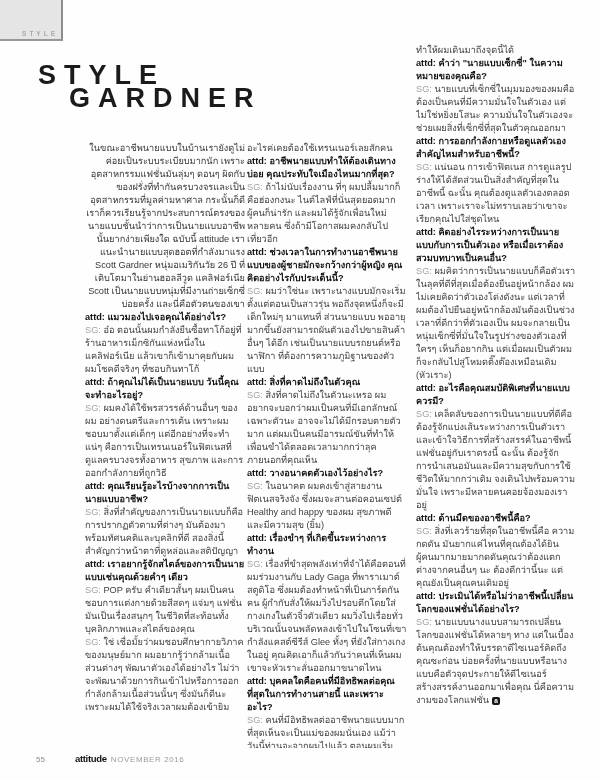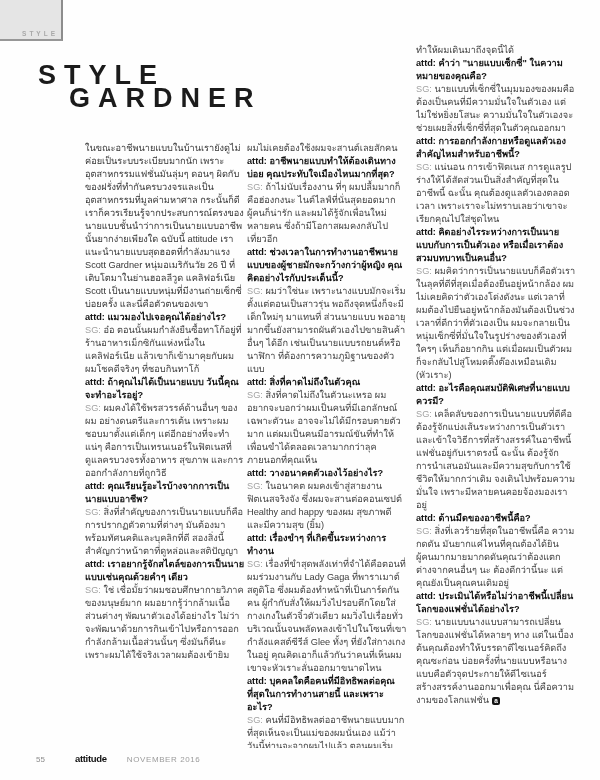--- a/index.html
+++ b/index.html
@@ -26,35 +26,35 @@
 
   
   .col {
     position:absolute; width:160px; overflow:hidden;
     font-size:9.2px; line-height:13px; color:#3d3d3d; text-align:left;
   }
   .col p { margin:0; }
   .col1 { left:85px;  top:142px; height:606px; }
   .col2 { left:247px; top:142px; height:606px; }
   .col3 { left:408px; top:44px;  height:704px;margin-left:8px; }
-  p.intro { color:#353535; }
+  p.intro { color:#353535;text-align:right; }
   p.question { font-weight:bold; color:#121212; }
   span.qp { font-weight:bold; color:#121212;text-align:right; }
   span.sg { color:#a2a2a2; }
   .endmark {
     display:inline-block; width:8px; height:8px; background:#141414; color:#ffffff;
     font-size:6.5px; line-height:8px; text-align:center; border-radius:2px;
     margin-left:3px; font-weight:bold; vertical-align:baseline;
   }
 
   
   .footer { position:absolute; left:36px; top:753px; display:flex; align-items:baseline; }
   .footer .pgnum { color:#8c8c8c; font-size:8px; }
   .footer .logo  { margin-left:30px; color:#111111; font-size:9.5px; font-weight:bold; letter-spacing:-0.3px; }
-  .footer .issue { margin-left:20px; color:#9b9b9b; font-size:8px; letter-spacing:0.6px; }
+  .footer .issue { margin-left:4px; color:#9b9b9b; font-size:8px; letter-spacing:0.6px; }
 </style>
 </head>
 <body>
 
 <div class="page">
 
   <div class="style-tab">
     <span class="lbl">STYLE</span>
   </div>
 
@@ -65,24 +65,25 @@
 
   <div class="col col1">
       <p class="intro">ในขณะอาชีพนายแบบในบ้านเรายังดูไม่ค่อยเป็นระบบระเบียบมากนัก เพราะอุตสาหกรรมแฟชั่นมันลุ่มๆ ดอนๆ ผิดกับของฝรั่งที่ทำกันครบวงจรและเป็นอุตสาหกรรมที่มูลค่ามหาศาล กระนั้นก็ดี เราก็ควรเรียนรู้จากประสบการณ์ตรงของนายแบบชั้นนำว่าการเป็นนายแบบอาชีพนั้นยากง่ายเพียงใด ฉบับนี้ attitude เราแนะนำนายแบบสุดฮอตที่กำลังมาแรง Scott Gardner หนุ่มอเมริกันวัย 26 ปี ที่เติบโตมาในย่านฮอลลีวูด แคลิฟอร์เนีย Scott เป็นนายแบบหนุ่มที่มีงานถ่ายเซ็กซี่บ่อยครั้ง และนี่คือตัวตนของเขา</p>
       <p class="question"><span class="qp">attd: </span>แมวมองไปเจอคุณได้อย่างไร?</p>
       <p class="answer"><span class="sg">SG: </span>อ๋อ ตอนนั้นผมกำลังยืนซื้อทาโก้อยู่ที่ร้านอาหารเม็กซิกันแห่งหนึ่งในแคลิฟอร์เนีย แล้วเขาก็เข้ามาคุยกับผม ผมโชคดีจริงๆ ที่ชอบกินทาโก้</p>
       <p class="question"><span class="qp">attd: </span>ถ้าคุณไม่ได้เป็นนายแบบ วันนี้คุณจะทำอะไรอยู่?</p>
       <p class="answer"><span class="sg">SG: </span>ผมคงได้ใช้พรสวรรค์ด้านอื่นๆ ของผม อย่างดนตรีและการเต้น เพราะผมชอบมาตั้งแต่เด็กๆ แต่อีกอย่างที่จะทำแน่ๆ คือการเป็นเทรนเนอร์ในฟิตเนสที่ดูแลครบวงจรทั้งอาหาร สุขภาพ และการออกกำลังกายที่ถูกวิธี</p>
       <p class="question"><span class="qp">attd: </span>คุณเรียนรู้อะไรบ้างจากการเป็นนายแบบอาชีพ?</p>
       <p class="answer"><span class="sg">SG: </span>สิ่งที่สำคัญของการเป็นนายแบบก็คือ การปรากฏตัวตามที่ต่างๆ มันต้องมาพร้อมทัศนคติและบุคลิกที่ดี สองสิ่งนี้สำคัญกว่าหน้าตาที่ดูหล่อและสติปัญญา</p>
       <p class="question"><span class="qp">attd: </span>เราอยากรู้จักสไตล์ของการเป็นนายแบบเช่นคุณด้วยคำๆ เดียว</p>
+      <p class="answer"><span class="sg">SG: </span>POP ครับ คำเดียวสั้นๆ ผมเป็นคนชอบการแต่งกายด้วยสีสดๆ แจ่มๆ แฟชั่นมันเป็นเรื่องสนุกๆ ในชีวิตที่สะท้อนทั้งบุคลิกภาพและสไตล์ของคุณ</p>
       <p class="answer"><span class="sg">SG: </span>ใช่ เชื่อมั้ยว่าผมชอบศึกษากายวิภาคของมนุษย์มาก ผมอยากรู้ว่ากล้ามเนื้อส่วนต่างๆ พัฒนาตัวเองได้อย่างไร ไม่ว่าจะพัฒนาด้วยการกินเข้าไปหรือการออกกำลังกล้ามเนื้อส่วนนั้นๆ ซึ่งมันก็ดีนะ เพราะผมได้ใช้จริงเวลาผมต้องเข้ายิม</p>
     </div>
   <div class="col col2">
-      <p class="continuation">ผมไม่เคยต้องใช้งผมจะสานต์เลยสักคน</p>
+      <p class="continuation">อะไรค่เคยต้องใช้เทรนเนอร์เลยสักคน</p>
       <p class="question"><span class="qp">attd: </span>อาชีพนายแบบทำให้ต้องเดินทางบ่อย คุณประทับใจเมืองไหนมากที่สุด?</p>
       <p class="answer"><span class="sg">SG: </span>ถ้าไม่นับเรื่องงาน ที่ๆ ผมปลื้มมากก็คือฮ่องกงนะ ไนต์ไลฟ์ที่นั่นสุดยอดมาก ผู้คนก็น่ารัก และผมได้รู้จักเพื่อนใหม่หลายคน ซึ่งถ้ามีโอกาสผมคงกลับไปเที่ยวอีก</p>
       <p class="question"><span class="qp">attd: </span>ช่วงเวลาในการทำงานอาชีพนายแบบของผู้ชายมักจะกว้างกว่าผู้หญิง คุณคิดอย่างไรกับประเด็นนี้?</p>
       <p class="answer"><span class="sg">SG: </span>ผมว่าใช่นะ เพราะนางแบบมักจะเริ่มตั้งแต่ตอนเป็นสาวรุ่น พอถึงจุดหนึ่งก็จะมีเด็กใหม่ๆ มาแทนที่ ส่วนนายแบบ พออายุมากขึ้นยังสามารถผันตัวเองไปขายสินค้าอื่นๆ ได้อีก เช่นเป็นนายแบบรถยนต์หรือนาฬิกา ที่ต้องการความภูมิฐานของตัวแบบ</p>
       <p class="question"><span class="qp">attd: </span>สิ่งที่คาดไม่ถึงในตัวคุณ</p>
       <p class="answer"><span class="sg">SG: </span>สิ่งที่คาดไม่ถึงในตัวนะเหรอ ผมอยากจะบอกว่าผมเป็นคนที่มีเอกลักษณ์เฉพาะตัวนะ อาจจะไม่ได้มีกรอบตายตัวมาก แต่ผมเป็นคนมีอารมณ์ขันที่ทำให้เพื่อนขำได้ตลอดเวลามากกว่าลุคภายนอกที่คุณเห็น</p>
       <p class="question"><span class="qp">attd: </span>วางอนาคตตัวเองไว้อย่างไร?</p>
       <p class="answer"><span class="sg">SG: </span>ในอนาคต ผมคงเข้าสู่สายงานฟิตเนสจริงจัง ซึ่งผมจะสานต่อคอนเซปต์ Healthy and happy ของผม สุขภาพดีและมีความสุข (ยิ้ม)</p>
       <p class="question"><span class="qp">attd: </span>เรื่องขำๆ ที่เกิดขึ้นระหว่างการทำงาน</p>
       <p class="answer"><span class="sg">SG: </span>เรื่องที่ขำสุดพลังเท่าที่จำได้คือตอนที่ผมร่วมงานกับ Lady Gaga ที่พาราเมาต์สตูดิโอ ซึ่งผมต้องทำหน้าที่เป็นการ์ดกันคน ผู้กำกับสั่งให้ผมวิ่งไปรอบตึกโดยใส่กางเกงในตัวจิ๋วตัวเดียว ผมวิ่งไปเรื่อยทั่วบริเวณนั้นจนพลัดหลงเข้าไปในโซนที่เขากำลังแคสต์ซีรีส์ Glee ทั้งๆ ที่ยังใส่กางเกงในอยู่ คุณคิดเอาก็แล้วกันว่าคนที่เห็นผมเขาจะหัวเราะลั่นออกมาขนาดไหน</p>

